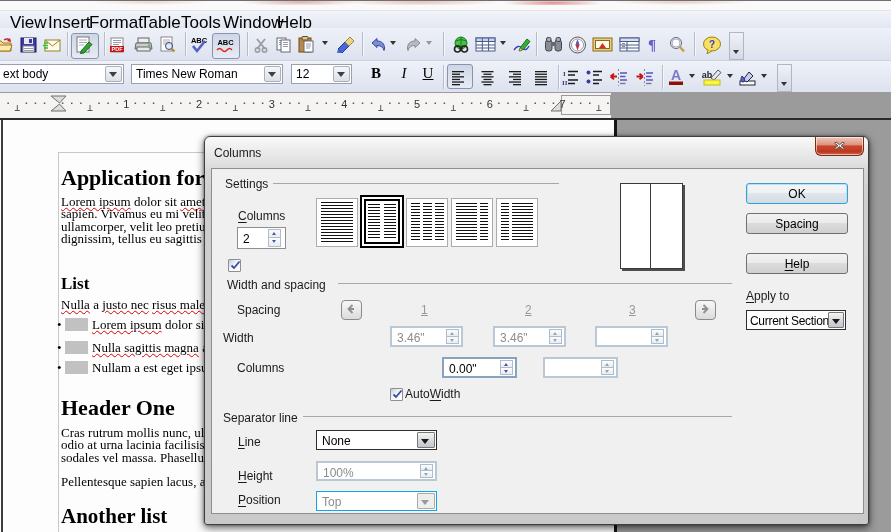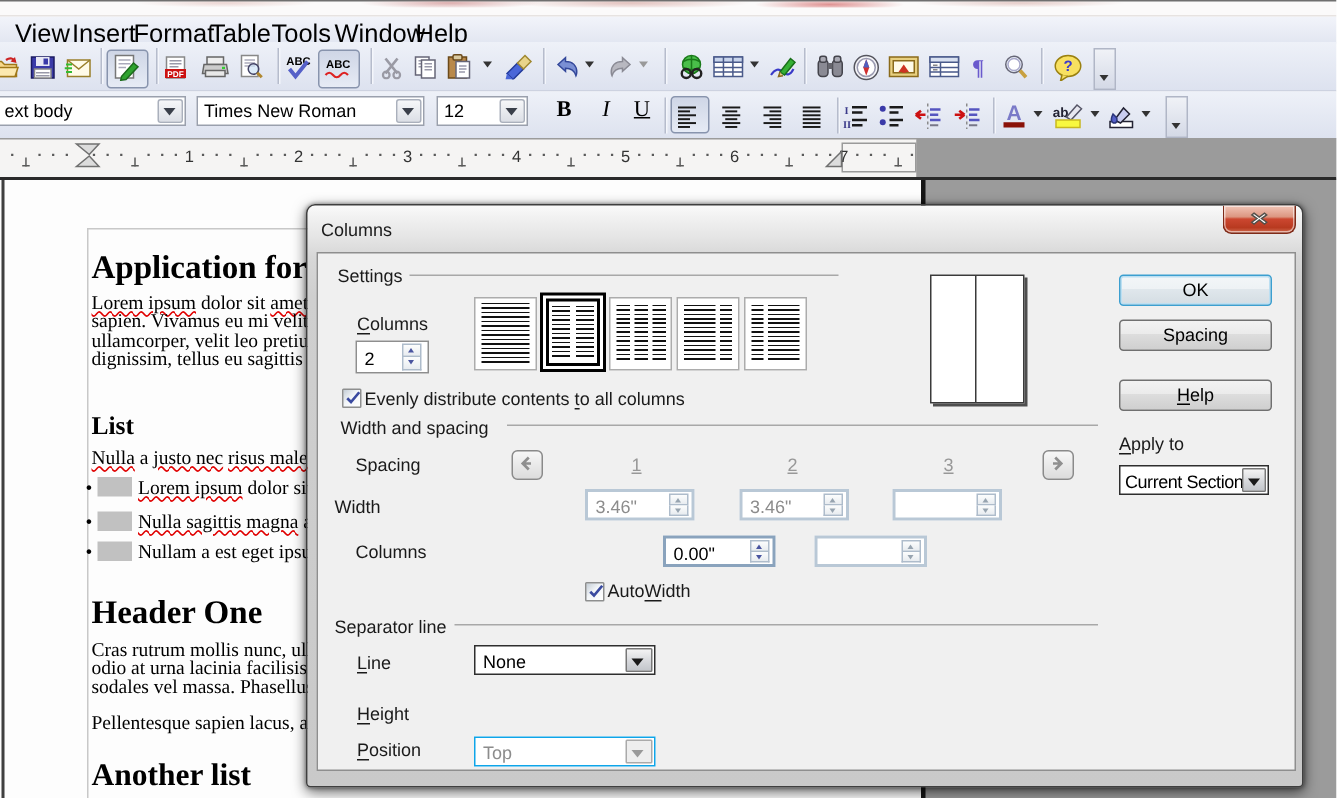--- a/index.html
+++ b/index.html
@@ -503,21 +503,20 @@
     <div class="stripes" style="left:15px;width:21px;top:4px;bottom:4px"></div>
   </div>
   <div class="ab" style="left:408px;top:14px;width:61px;height:84px;background:#fff;border:1px solid #3a3a3a;box-shadow:2px 2px 0 #4e4e4e">
     <div class="ab" style="left:29px;top:0;width:1px;height:84px;background:#3a3a3a"></div>
   </div>
   <div class="cb" style="left:16px;top:90px">
         <svg width="11" height="11" viewBox="0 0 11 11">
           <path d="M1.5 5.5 L4 8 L9.5 1.5" stroke="#3a4aa0" stroke-width="1.8" fill="none"></path>
         </svg>
       </div>
-  <span class="glabel" style="left:31px;top:90px">Evenly distribute contents <u>t</u>o all columns</span>
   <span class="glabel ghead" style="left:15px;top:109px">Width and spacing</span>
   <div class="gline" style="left:126px;top:114px;width:394px"></div>
   <span class="glabel" style="left:25px;top:134px">Spacing</span>
   <div class="abtn" style="left:129px;top:131px"><svg width="17" height="16">
           <path d="M10.5 4 L6.5 8 L10.5 12 M6.5 8 L12 8" stroke="#8f8f8f" stroke-width="1.8" fill="none"></path>
         </svg></div>
   <span class="num" style="left:209px;top:134px">1</span>
   <span class="num" style="left:313px;top:134px">2</span>
   <span class="num" style="left:417px;top:134px">3</span>
   <div class="abtn" style="left:483px;top:131px"><svg width="17" height="16">
@@ -567,20 +566,27 @@
       </div>
   <span class="glabel" style="left:193px;top:218px">Auto<u>W</u>idth</span>
   <span class="glabel ghead" style="left:11px;top:242px">Separator line</span>
   <div class="gline" style="left:84px;top:247px;width:436px"></div>
   <span class="glabel" style="left:26px;top:266px"><u>L</u>ine</span>
   <div class="dcombo en" style="left:104px;top:261px;width:121px;height:20px">
         <span class="val">None</span>
         <div class="btn"></div>
       </div>
   <span class="glabel gray" style="left:26px;top:300px"><u>H</u>eight</span>
+  <div class="spin dis" style="left:104px;top:292px;width:121px;height:20px">
+        <span class="val">100%</span>
+        <div class="btns">
+          <div class="sbu"></div>
+          <div class="sbd"></div>
+        </div>
+      </div>
   <span class="glabel gray" style="left:26px;top:324px"><u>P</u>osition</span>
   <div class="dcombo dis" style="left:104px;top:322px;width:121px;height:20px">
         <span class="val">Top</span>
         <div class="btn"></div>
       </div>
   <div class="wbtn def" style="left:534px;top:14px"><span>OK</span></div>
   <div class="wbtn" style="left:534px;top:44px"><span>Spacing</span></div>
   <div class="wbtn" style="left:534px;top:84px"><span><u>H</u>elp</span></div>
   <span class="glabel" style="left:534px;top:120px"><u>A</u>pply to</span>
   <div class="dcombo en" style="left:534px;top:141px;width:100px;height:20px">

